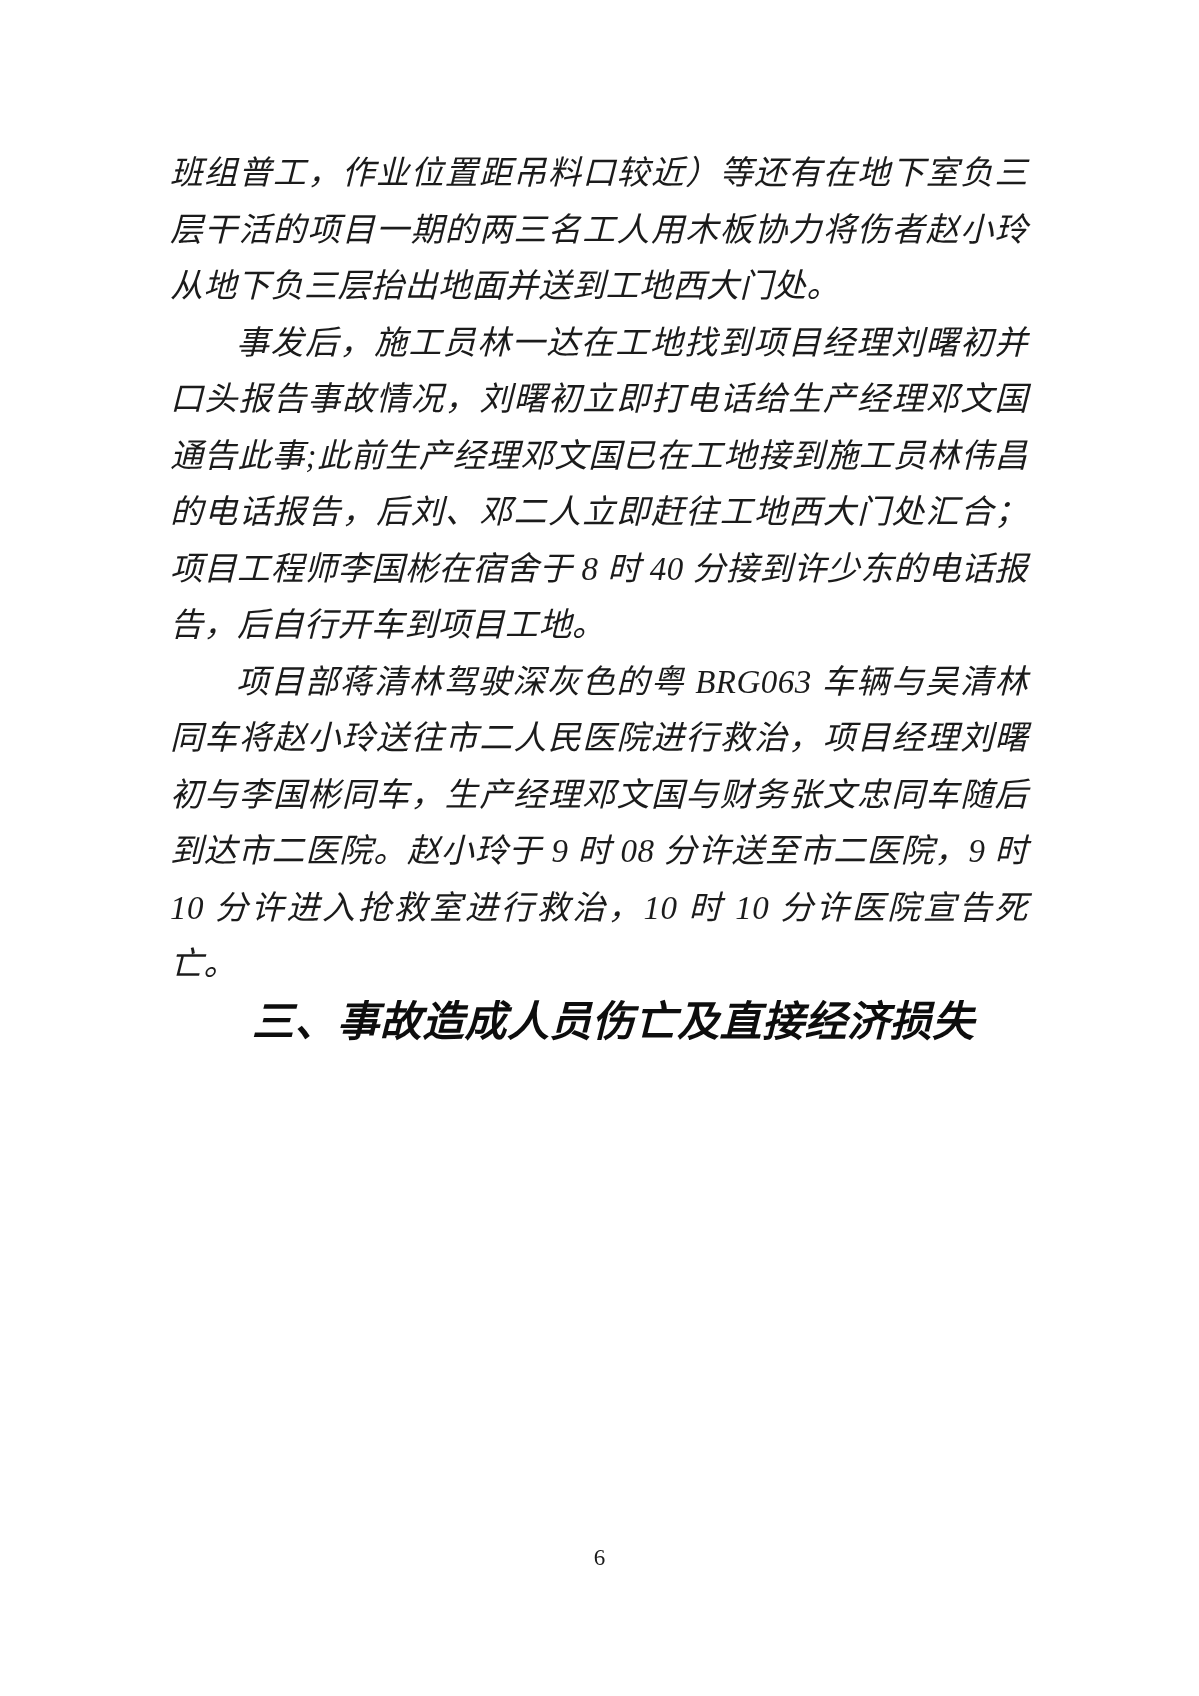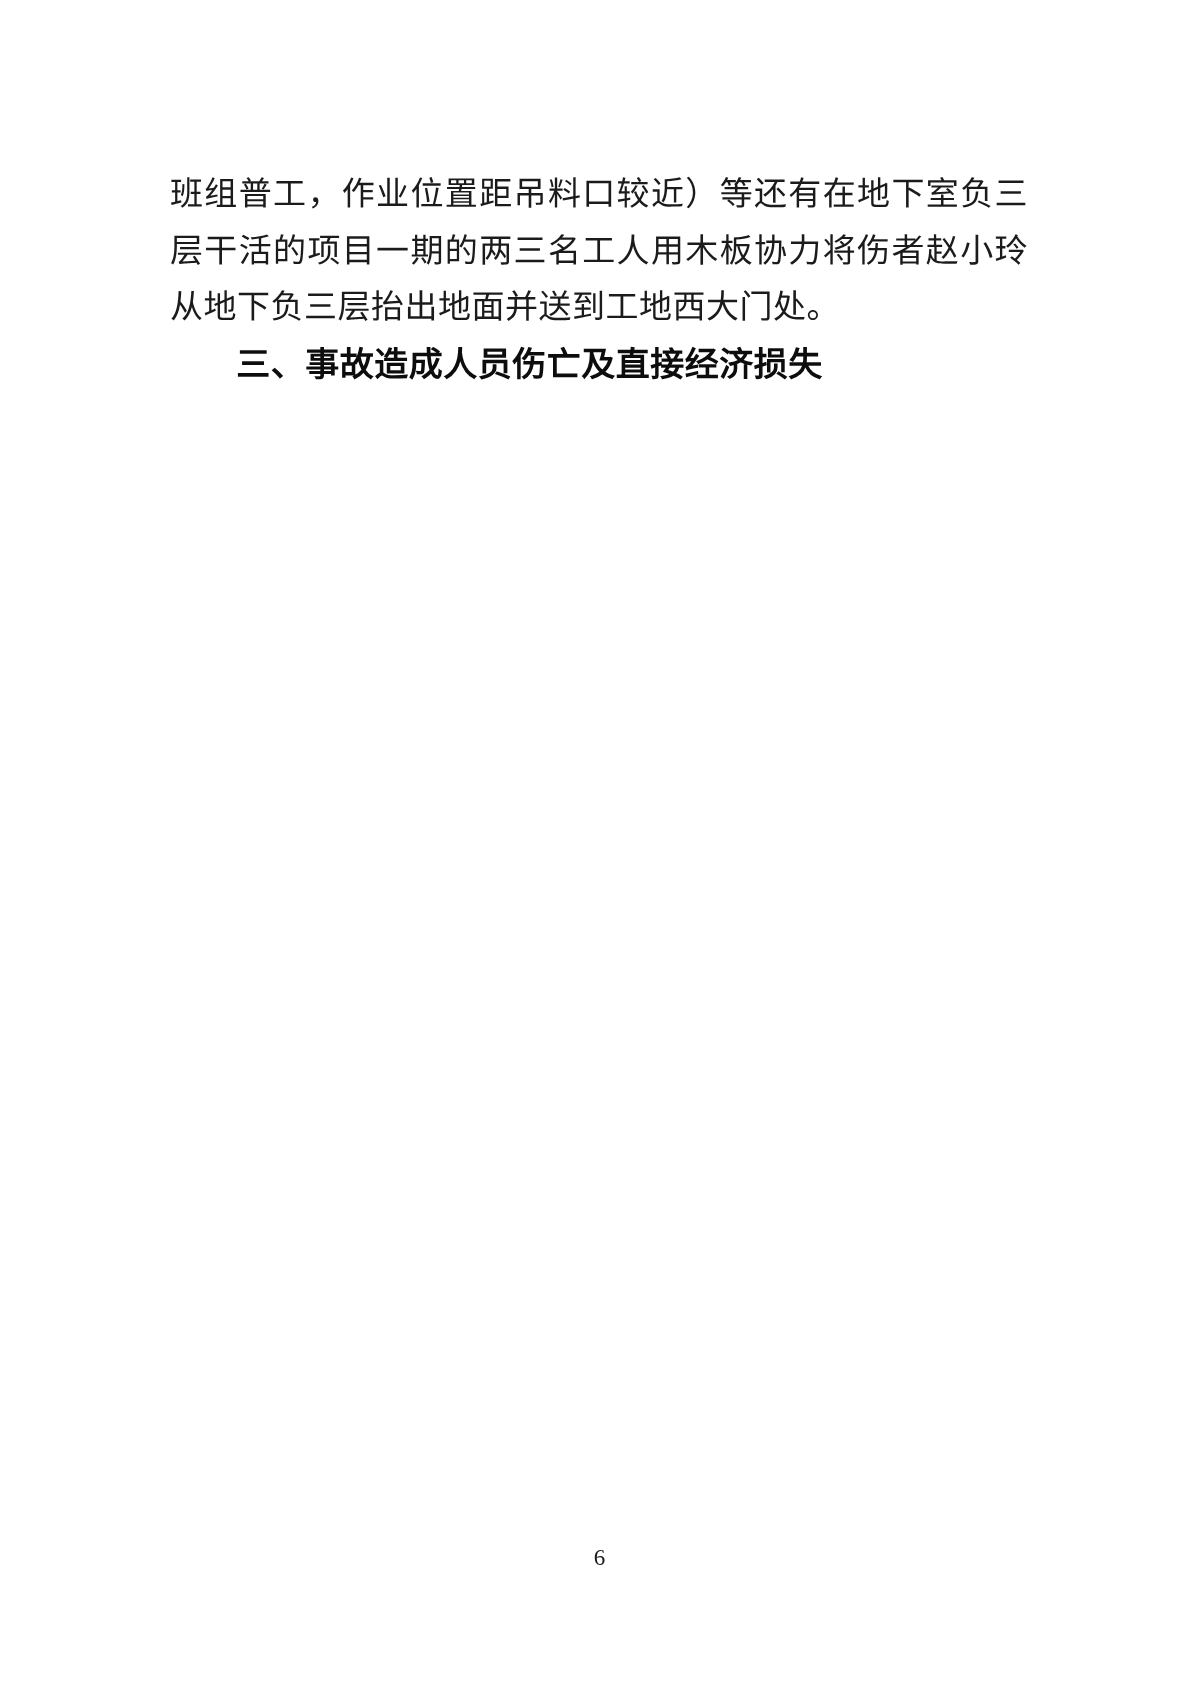--- a/index.html
+++ b/index.html
@@ -12,44 +12,45 @@
     position: relative;
     width: 1199px;
     height: 1696px;
     margin: 0 auto;
     background: #ffffff;
     overflow: hidden;
   }
   .content {
     position: absolute;
     left: 170px;
-    top: 166px;
+    top: 145px;
     width: 858px;
     color: #1b1b1b;
     font-family: "Liberation Serif", "DejaVu Serif", serif;
     font-size: 33px;
     line-height: 56.5px;
     text-align: justify;
     letter-spacing: 0.5px;
+    font-style: italic;
   }
   .para {
     margin: 0;
     padding: 0;
     text-indent: 2em;
   }
   .para.continuation {
     text-indent: 0;
   }
   .heading {
     margin: 0;
     padding: 0;
     text-indent: 1.95em;
     font-family: "Liberation Sans", "DejaVu Sans", sans-serif;
     font-weight: 700;
-    font-size: 34px;
+    font-size: 42px;
     line-height: 57px;
     color: #0d0d0d;
     text-align: left;
     letter-spacing: 0.5px;
   }
   .page-number {
     position: absolute;
     left: 0;
     right: 0;
     top: 1545px;
@@ -59,16 +60,18 @@
     color: #1b1b1b;
     letter-spacing: 0;
   }
 </style>
 </head>
 <body>
 
 <div class="page">
   <div class="content">
     <p class="para continuation">班组普工，作业位置距吊料口较近）等还有在地下室负三层干活的项目一期的两三名工人用木板协力将伤者赵小玲从地下负三层抬出地面并送到工地西大门处。</p>
+    <p class="para">事发后，施工员林一达在工地找到项目经理刘曙初并口头报告事故情况，刘曙初立即打电话给生产经理邓文国通告此事;此前生产经理邓文国已在工地接到施工员林伟昌的电话报告，后刘、邓二人立即赶往工地西大门处汇合；项目工程师李国彬在宿舍于 8 时 40 分接到许少东的电话报告，后自行开车到项目工地。</p>
+    <p class="para">项目部蒋清林驾驶深灰色的粤 BRG063 车辆与吴清林同车将赵小玲送往市二人民医院进行救治，项目经理刘曙初与李国彬同车，生产经理邓文国与财务张文忠同车随后到达市二医院。赵小玲于 9 时 08 分许送至市二医院，9 时 10 分许进入抢救室进行救治，10 时 10 分许医院宣告死亡。</p>
     <h2 class="heading">三、事故造成人员伤亡及直接经济损失</h2>
   </div>
   <div class="page-number">6</div>
 </div>
 
 </body></html>

